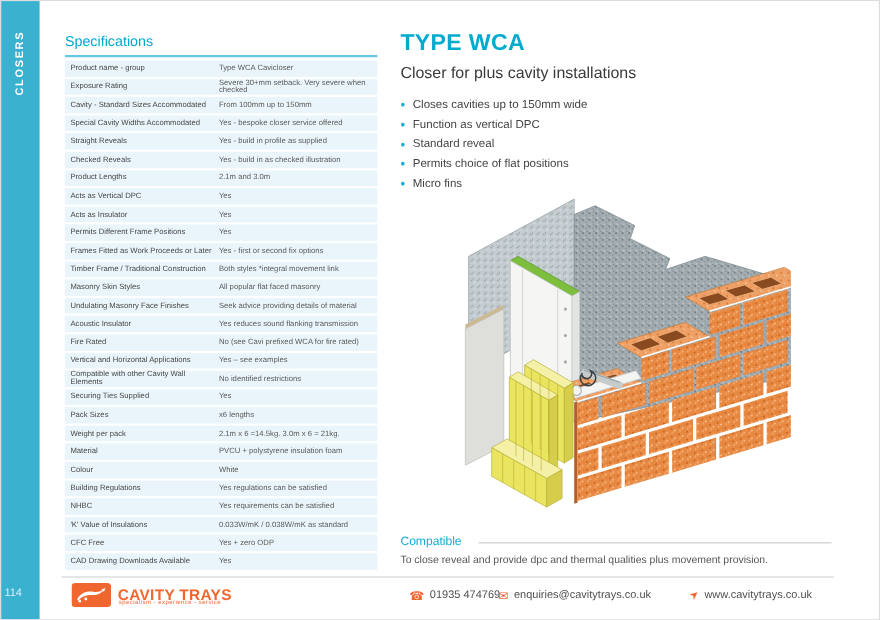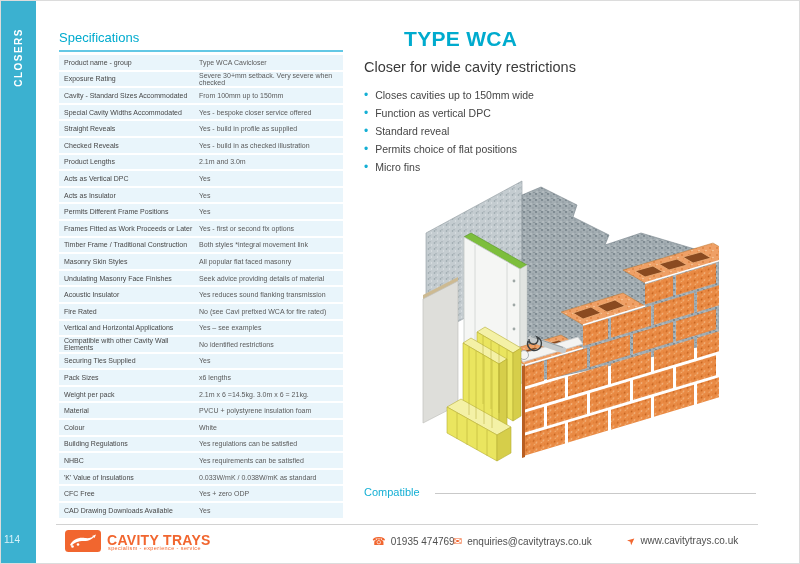--- a/index.html
+++ b/index.html
@@ -14,21 +14,21 @@
 
   
   #spec-heading{position:absolute;left:58px;top:29px;font-size:13px;color:#00ABCE;}
   #spec-rule{position:absolute;left:58px;top:49px;width:284px;height:1.5px;background:#63C8E5;}
   #spec-table{position:absolute;left:58px;top:54px;width:284px;}
   .spec-row{height:14.6px;margin-bottom:2px;background:#E9F5FB;display:flex;align-items:center;}
   .spec-label{width:135px;padding-left:5px;font-size:7px;color:#474747;flex:none;}
   .spec-value{font-size:7px;color:#5a5a5a;}
 
   
-  #product-title{position:absolute;left:363px;top:26px;font-size:21px;font-weight:bold;color:#00ABCE;letter-spacing:.3px;margin-left:40px;}
+  #product-title{position:absolute;left:363px;top:26px;font-size:21px;font-weight:bold;color:#00ABCE;letter-spacing:.3px;}
   #product-subtitle{position:absolute;left:363px;top:58px;font-size:14.5px;color:#3a3a3a;}
   #bullet-list{position:absolute;left:363px;top:85px;list-style:none;margin:0;padding:0;}
   #bullet-list li{font-size:10.5px;color:#454545;line-height:18px;display:flex;align-items:center;}
   .dot{color:#14AFD4;font-size:12px;margin-right:7px;line-height:18px;}
 
   #illustration{position:absolute;left:378px;top:168px;}
 
   #req-heading{position:absolute;left:363px;top:485px;font-size:11px;color:#14AFD4;}
   #req-line{position:absolute;left:434px;top:492px;width:321px;height:1px;background:#c9c9c9;}
   #req-text{position:absolute;left:363px;top:503px;font-size:9.5px;color:#555;}
@@ -196,21 +196,21 @@
         <span class="spec-value">Yes + zero ODP</span>
       </div>
 
       <div class="spec-row">
         <span class="spec-label">CAD Drawing Downloads Available</span>
         <span class="spec-value">Yes</span>
       </div>
     </div>
 
   <div id="product-title">TYPE WCA</div>
-  <div id="product-subtitle">Closer for wide cavity restrictions</div>
+  <div id="product-subtitle">Closer for plus cavity installations</div>
   <ul id="bullet-list">
 
       <li>
         <span class="dot">•</span>
         <span>Closes cavities up to 150mm wide</span>
       </li>
 
       <li>
         <span class="dot">•</span>
         <span>Function as vertical DPC</span>
@@ -371,20 +371,21 @@
         <line x1="78" y1="244" x2="78" y2="270"></line>
           <line x1="88" y1="250" x2="88" y2="276"></line>
         <line x1="98" y1="255" x2="98" y2="281"></line>
           <line x1="108" y1="261" x2="108" y2="287"></line>
       </g>
     </g>
   </svg>
 
   <div id="req-heading">Compatible</div>
   <div id="req-line"></div>
+  <div id="req-text">To close reveal and provide dpc and thermal qualities plus movement provision.</div>
 
   <div id="footer-divider"></div>
 
   <svg id="logo-mark" width="36" height="22" viewBox="0 0 36 22">
     <rect x="0" y="0" width="36" height="22" rx="3.5" fill="#F1662F"></rect>
     <path d="M5,15 C8,9 14,7 20,8 C24,8.6 27,7.5 30,5.5 C28,9 24,11 19,11 C13,11 9,12.5 6.5,16 Z" fill="#ffffff"></path>
     <path d="M27,6 l4,-1.5 l-1.5,3.5 Z" fill="#ffffff"></path>
     <circle cx="7.5" cy="16.5" r="1.3" fill="#ffffff"></circle>
     <circle cx="13" cy="14.5" r="1.3" fill="#ffffff"></circle>
   </svg>

